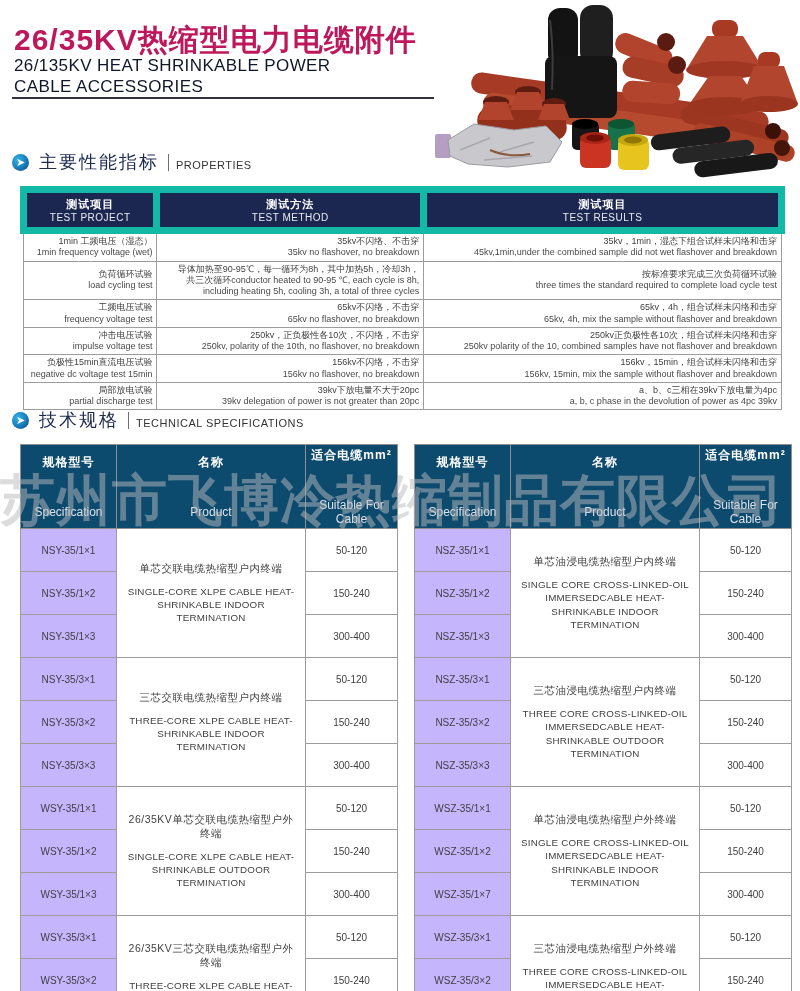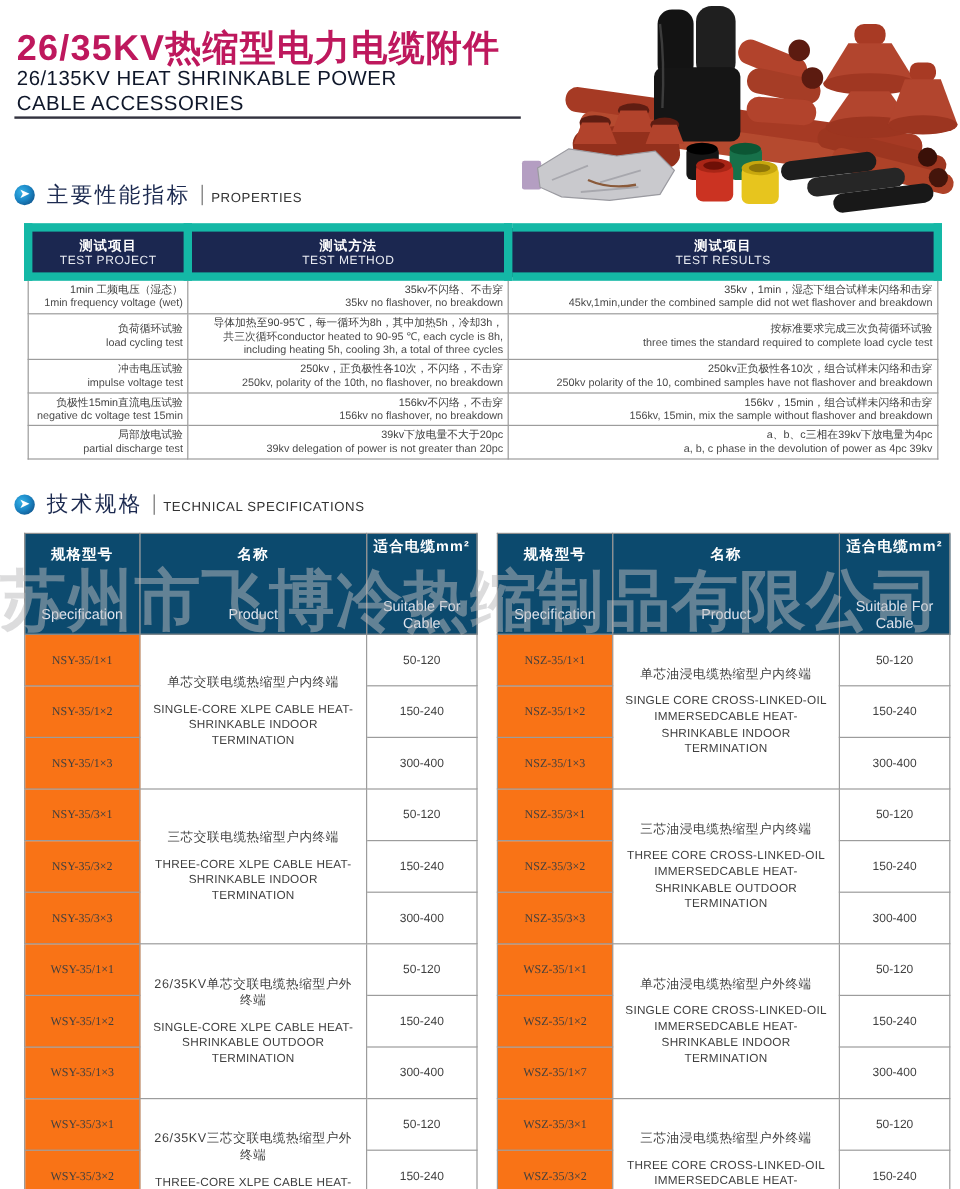--- a/index.html
+++ b/index.html
@@ -31,21 +31,21 @@
   .cellcn{font-size:9px;line-height:1.25;}
   .cellen{font-size:9px;line-height:1.25;color:#4a4a4a;}
   
   .specwrap{position:absolute;left:20px;top:444px;width:770px;display:flex;gap:16px;}
   .spec{width:377px;table-layout:fixed;}
   .spec th{background:#0c4a6e;color:#fff;border:1px solid #8f8f8f;height:44px;padding:2px;font-weight:normal;}
   .spec th .hcn{font-size:12px;font-weight:bold;letter-spacing:1px;}
   .spec th .hen{font-size:12px;color:#dfe3ec;margin-top:34px;}
   .spec td{border:1px solid #9c9c9c;text-align:center;vertical-align:middle;font-size:10px;height:40px;padding:1px 2px;}
   .spec col.c1{width:96px;} .spec col.c2{width:189px;} .spec col.c3{width:92px;}
-  td.spec-code{background:#f97316;font-family:Liberation Serif, serif;}
+  td.spec-code{background:#c4b5fd;}
   td.prod{padding:4px 8px;}
   .pcn{font-size:10.5px;margin-bottom:9px;letter-spacing:.5px;}
   .pen{font-size:9.8px;line-height:1.35;letter-spacing:.2px;}
   
   .watermark{position:absolute;left:0;top:452px;width:790px;font-size:55px;font-weight:bold;
     color:rgba(186,186,188,0.5);white-space:nowrap;z-index:6;pointer-events:none;letter-spacing:1px;margin-top:12px;}
 </style>
 </head>
 <body>
 
@@ -186,20 +186,34 @@
           <div class="cellcn">导体加热至90-95℃，每一循环为8h，其中加热5h，冷却3h，</div>
           <div class="cellen">共三次循环conductor heated to 90-95 ℃, each cycle is 8h, including heating 5h, cooling 3h, a total of three cycles</div>
         </td>
       <td>
           <div class="cellcn">按标准要求完成三次负荷循环试验</div>
           <div class="cellen">three times the standard required to complete load cycle test</div>
         </td>
     </tr>
     <tr>
       <td>
+          <div class="cellcn">工频电压试验</div>
+          <div class="cellen">frequency voltage test</div>
+        </td>
+      <td>
+          <div class="cellcn">65kv不闪络，不击穿</div>
+          <div class="cellen">65kv no flashover, no breakdown</div>
+        </td>
+      <td>
+          <div class="cellcn">65kv，4h，组合试样未闪络和击穿</div>
+          <div class="cellen">65kv, 4h, mix the sample without flashover and breakdown</div>
+        </td>
+    </tr>
+    <tr>
+      <td>
           <div class="cellcn">冲击电压试验</div>
           <div class="cellen">impulse voltage test</div>
         </td>
       <td>
           <div class="cellcn">250kv，正负极性各10次，不闪络，不击穿</div>
           <div class="cellen">250kv, polarity of the 10th, no flashover, no breakdown</div>
         </td>
       <td>
           <div class="cellcn">250kv正负极性各10次，组合试样未闪络和击穿</div>
           <div class="cellen">250kv polarity of the 10, combined samples have not flashover and breakdown</div>

